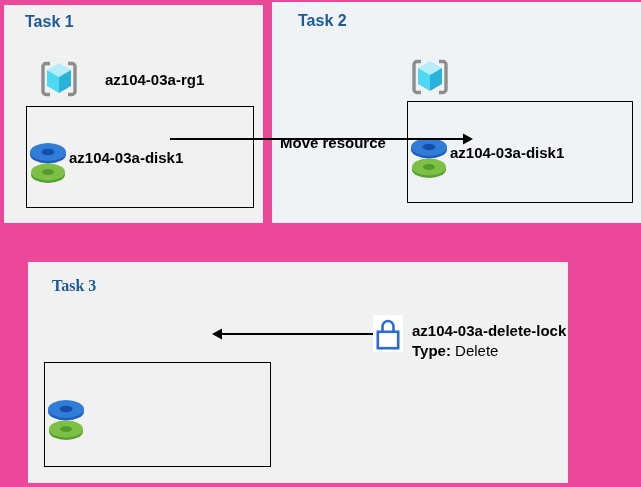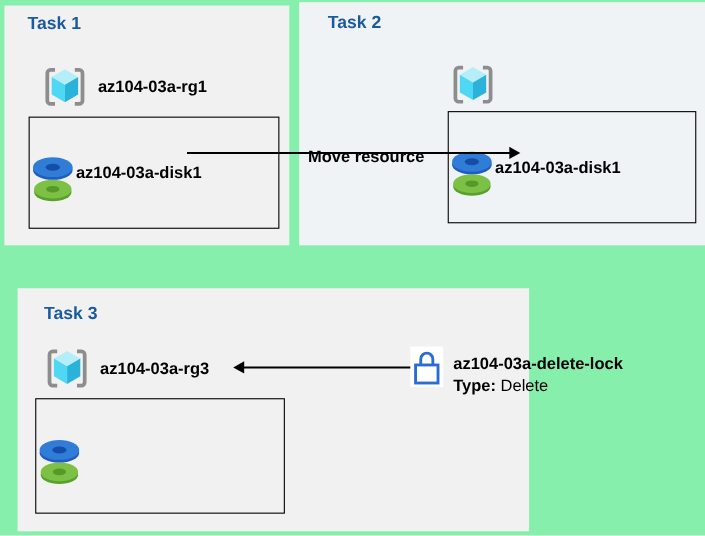--- a/index.html
+++ b/index.html
@@ -1,27 +1,27 @@
 <!DOCTYPE html>
 <html><head>
 <meta charset="utf-8">
 <style>
   * { margin:0; padding:0; box-sizing:border-box; }
   html,body { background:#fff; }
   body { font-family:"Liberation Sans", sans-serif; color:#000; }
-  .canvas { position:relative; width:641px; height:487px; background:#86efac; overflow:hidden; }
+  .canvas { position:relative; width:641px; height:487px; background:#ec4899; overflow:hidden; }
 
   .panel { position:absolute; }
   .panel-t1 { left:4px;   top:5px;   width:259px; height:218px; background:#f1f1f1; }
   .panel-t2 { left:272px; top:2px;   width:425px; height:221px; background:#f0f3f6; }
-  .panel-t3 { left:16px;  top:262px; width:465px; height:221px; background:#f1f1f1; }
+  .panel-t3 { left:28px;  top:262px; width:540px; height:221px; background:#f1f1f1;font-family:Liberation Serif, serif; }
 
   .task-title { position:absolute; font-size:16px; font-weight:bold; color:#1a5a9d; white-space:nowrap; }
 
-  .rg-row { position:absolute; display:flex; align-items:center; gap:8px; height:44px; }
+  .rg-row { position:absolute; display:flex; align-items:center; gap:24px; height:44px; }
   .rg-label { font-size:15px; font-weight:bold; white-space:nowrap; }
 
   .disk-box { position:absolute; border:1.5px solid #000; display:flex; flex-direction:row; align-items:center; }
   .disk-box svg { margin-top:11px; }
   .disk-label { font-size:15px; font-weight:bold; margin-top:1px; white-space:nowrap; }
 
   .arrow-svg { position:absolute; overflow:visible; }
   .move-label { position:absolute; left:280px; top:134px; font-size:15px; font-weight:bold; white-space:nowrap; }
 
   .lock-chip { position:absolute; left:373px; top:315px; width:30px; height:37px; background:#fff;
@@ -87,26 +87,20 @@
       <svg width="42" height="44" viewBox="0 0 42 44">
           <use href="#icon-disk"></use>
         </svg>
       <span class="disk-label">az104-03a-disk1</span>
     </div>
   </section>
 
   <section class="panel panel-t3">
     <h2 class="task-title" style="left:24px; top:15px;">Task 3</h2>
 
-    <div class="rg-row" style="left:23px; top:51px;">
-      <svg width="44" height="44" viewBox="0 0 44 44">
-          <use href="#icon-rg"></use>
-        </svg>
-      <span class="rg-label">az104-03a-rg3</span>
-    </div>
 
     <div class="disk-box" style="left:16px; top:100px; width:227px; height:105px;">
       <svg width="42" height="44" viewBox="0 0 42 44">
           <use href="#icon-disk"></use>
         </svg>
     </div>
   </section>
 
   <span class="move-label">Move resource</span>
   <svg class="arrow-svg" style="left:170px; top:130px;" width="304" height="18">

